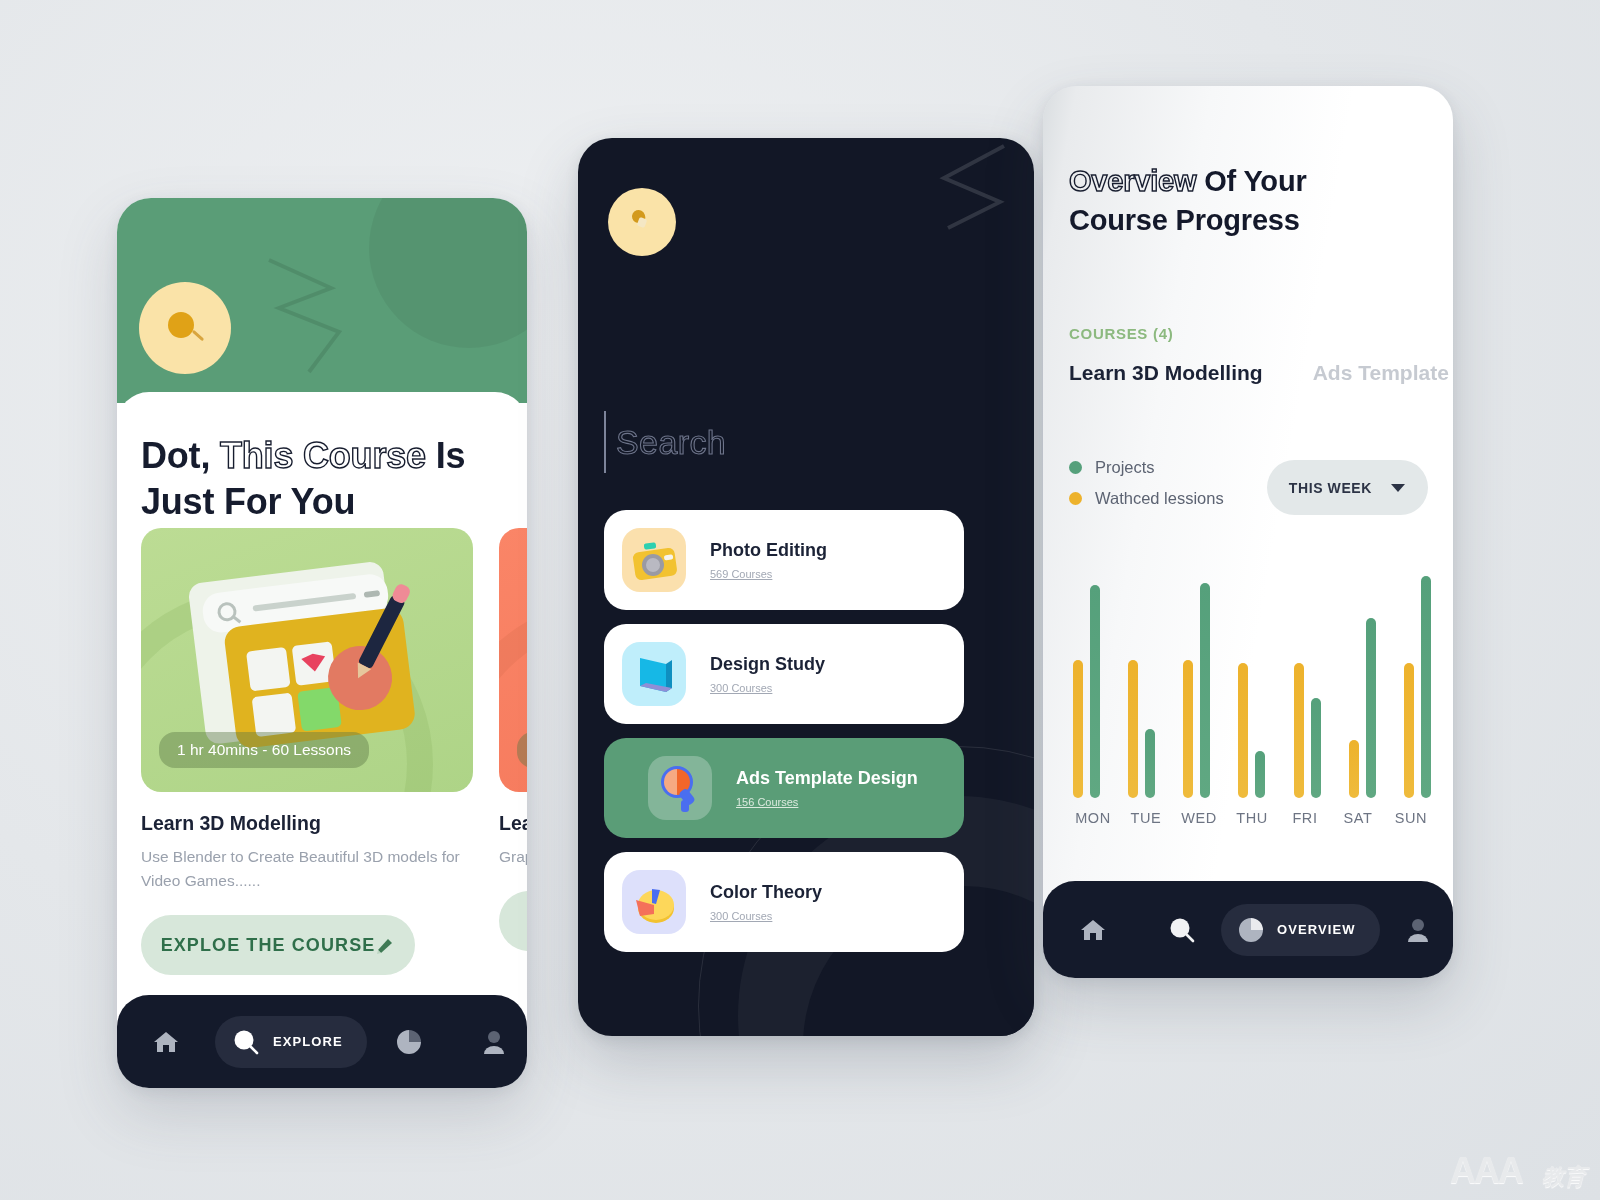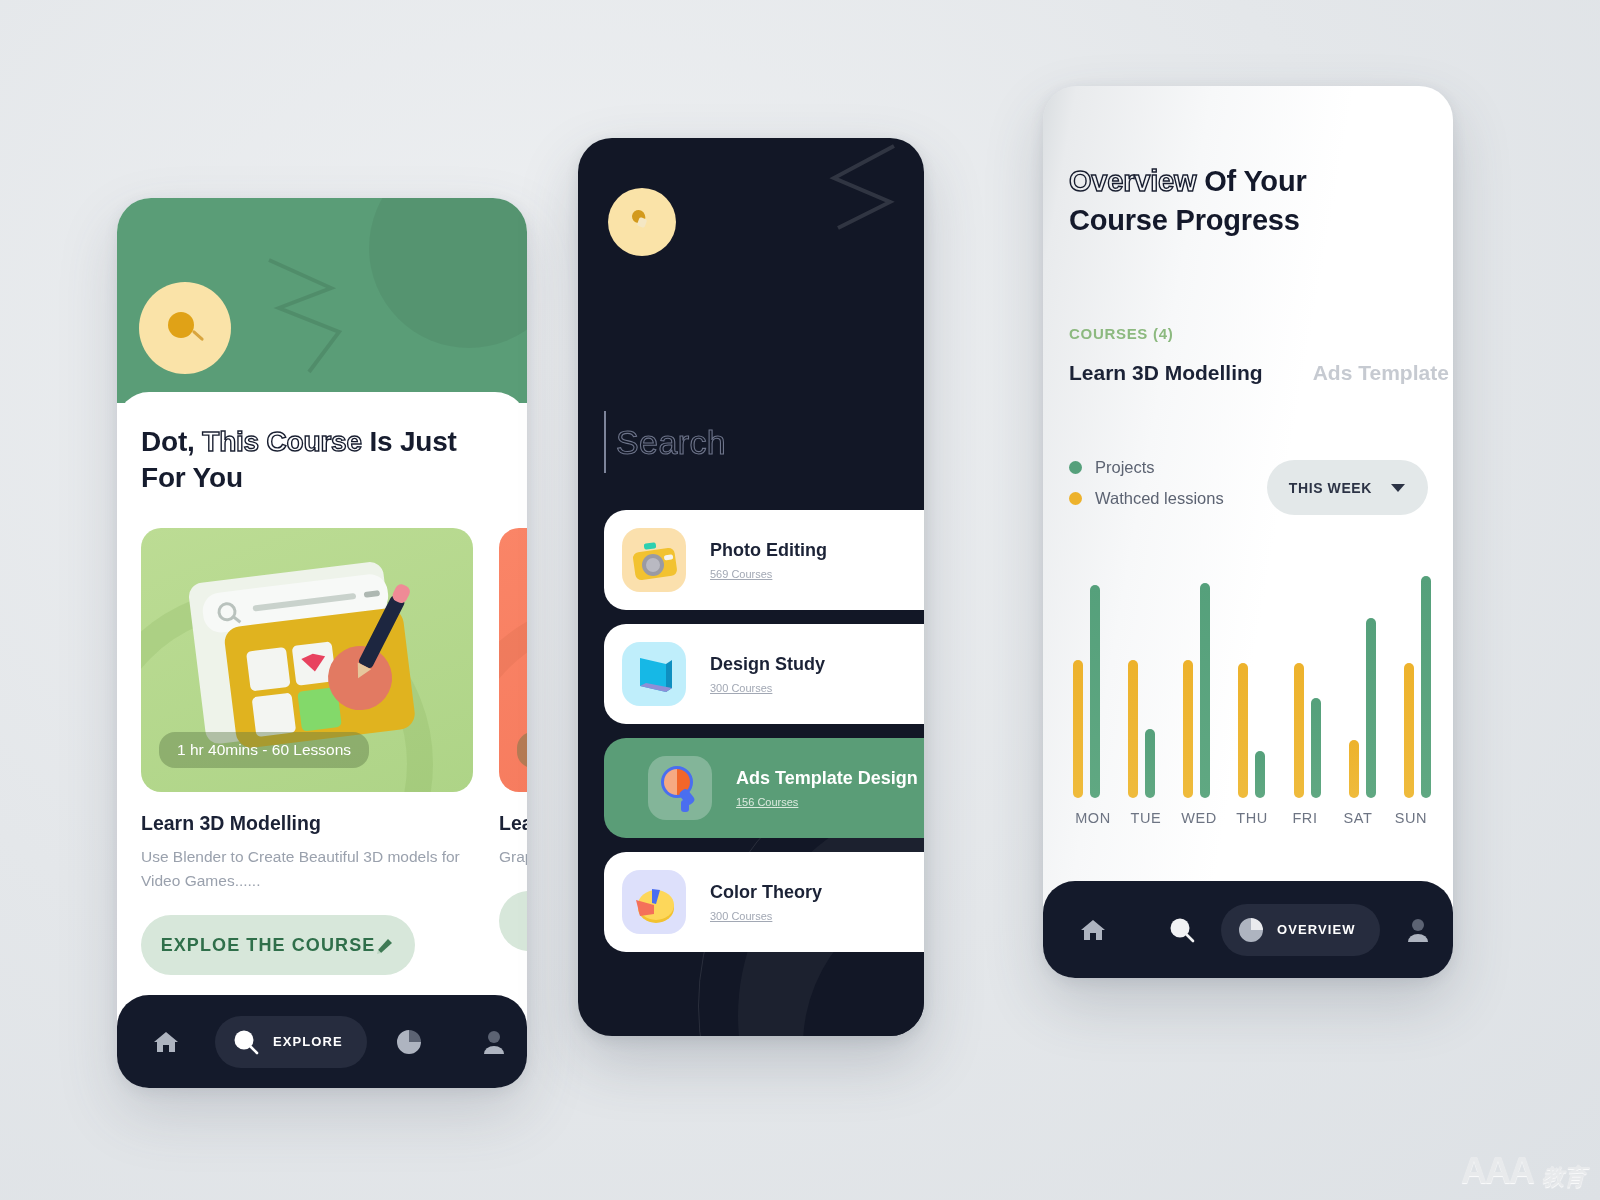--- a/index.html
+++ b/index.html
@@ -8,41 +8,41 @@
     font-family: "Liberation Sans", sans-serif;
     background: radial-gradient(ellipse at 35% 30%, #eef0f2 0%, #e4e7ea 55%, #dde1e5 100%);
     position:relative;
   }
 
   
   .phone { position:absolute; border-radius:34px; overflow:hidden; }
   #phone1 { left:117px; top:198px; width:410px; height:890px;
             background:#ffffff;
             box-shadow: 0 26px 60px rgba(70,80,95,.18), 0 4px 14px rgba(70,80,95,.10); }
-  #phone2 { left:578px; top:138px; width:346px; height:898px;
+  #phone2 { left:578px; top:138px; width:456px; height:898px;
             background:#121726;
             box-shadow: 0 26px 60px rgba(60,70,85,.22), 0 4px 14px rgba(60,70,85,.12); }
   #phone3 { left:1043px; top:86px; width:410px; height:892px;
             background: linear-gradient(100deg,#d9dde0 0%,#e9ebed 6%,#f7f8f9 30%,#ffffff 55%,#ffffff 100%);
             box-shadow: 0 26px 60px rgba(60,70,85,.20), 0 4px 14px rgba(60,70,85,.10); }
 
   
   .p1-hero { position:absolute; left:0; top:0; width:100%; height:205px; background:#5a9d77; overflow:hidden; }
   .p1-hero .bigcircle { position:absolute; right:-42px; top:-50px; width:200px; height:200px;
                         border-radius:50%; background:rgba(0,0,0,.055); }
   .p1-hero .zig { position:absolute; left:148px; top:58px; }
   .p1-avatar { position:absolute; left:139px; top:282px; width:92px; height:92px; border-radius:50%;
                background:#fae3a8; z-index:4; }
   .p1-avatar .dot { position:absolute; left:29px; top:30px; width:26px; height:26px; border-radius:50%; background:#e0a217; }
   .p1-avatar .handle { position:absolute; left:52px; top:52px; width:14px; height:3px; border-radius:2px;
                        background:#d8a53f; transform:rotate(42deg); }
 
   .p1-sheet { position:absolute; left:0; top:194px; width:100%; height:696px;
               background:#fff; border-radius:32px 32px 34px 34px; overflow:hidden; }
-  .p1-title { position:absolute; left:24px; top:32px; width:340px; font-size:28px; font-weight:bold;
+  .p1-title { position:absolute; left:24px; top:41px; width:340px; font-size:36px; font-weight:bold;
               line-height:1.27; color:#161c2e; letter-spacing:-.2px; }
   .outline-dark { color:transparent; -webkit-text-stroke:1.4px #161c2e; }
 
   .cardrow { position:absolute; left:24px; top:136px; width:386px; height:432px; }
   .coursecard { position:absolute; top:0; width:332px; }
   .coursecard.c1 { left:0; }
   .coursecard.c2 { left:358px; }
   .thumb { position:relative; width:332px; height:264px; border-radius:20px; overflow:hidden; }
   .thumb.green { background:linear-gradient(160deg,#bcdc94 0%,#aed487 100%); }
   .thumb.green::before { content:""; position:absolute; left:-60px; top:60px; width:300px; height:300px;
@@ -117,21 +117,21 @@
                 align-items:flex-end; justify-content:space-between; padding:0 8px; }
   .grp { display:flex; align-items:flex-end; gap:7px; }
   .bar { width:10px; border-radius:6px; }
   .bar.p { background:linear-gradient(180deg,#55a07b,#60a882); }
   .bar.w { background:linear-gradient(180deg,#edb22c,#efbb3c); }
   .chart-axis { position:absolute; left:0; bottom:0; width:100%; display:flex; justify-content:space-between;
                 padding:0 2px; }
   .chart-axis span { font-size:14.5px; color:#6d7483; letter-spacing:.6px; width:52px; text-align:center; }
 
   
-  .wm { position:absolute; right:14px; bottom:8px; display:flex; align-items:flex-end; gap:9px;
+  .wm { position:absolute; right:14px; bottom:8px; display:flex; align-items:flex-end; gap:20px;
         color:#e8eaec; font-size:36px; font-weight:bold; letter-spacing:-2px;
         text-shadow:0 1px 1px rgba(255,255,255,.9); }
   .wm .cn { font-size:22px; font-style:italic; letter-spacing:0; }
 </style>
 </head>
 <body>
 
 <div class="phone" id="phone1">
 
   <div class="p1-hero">

